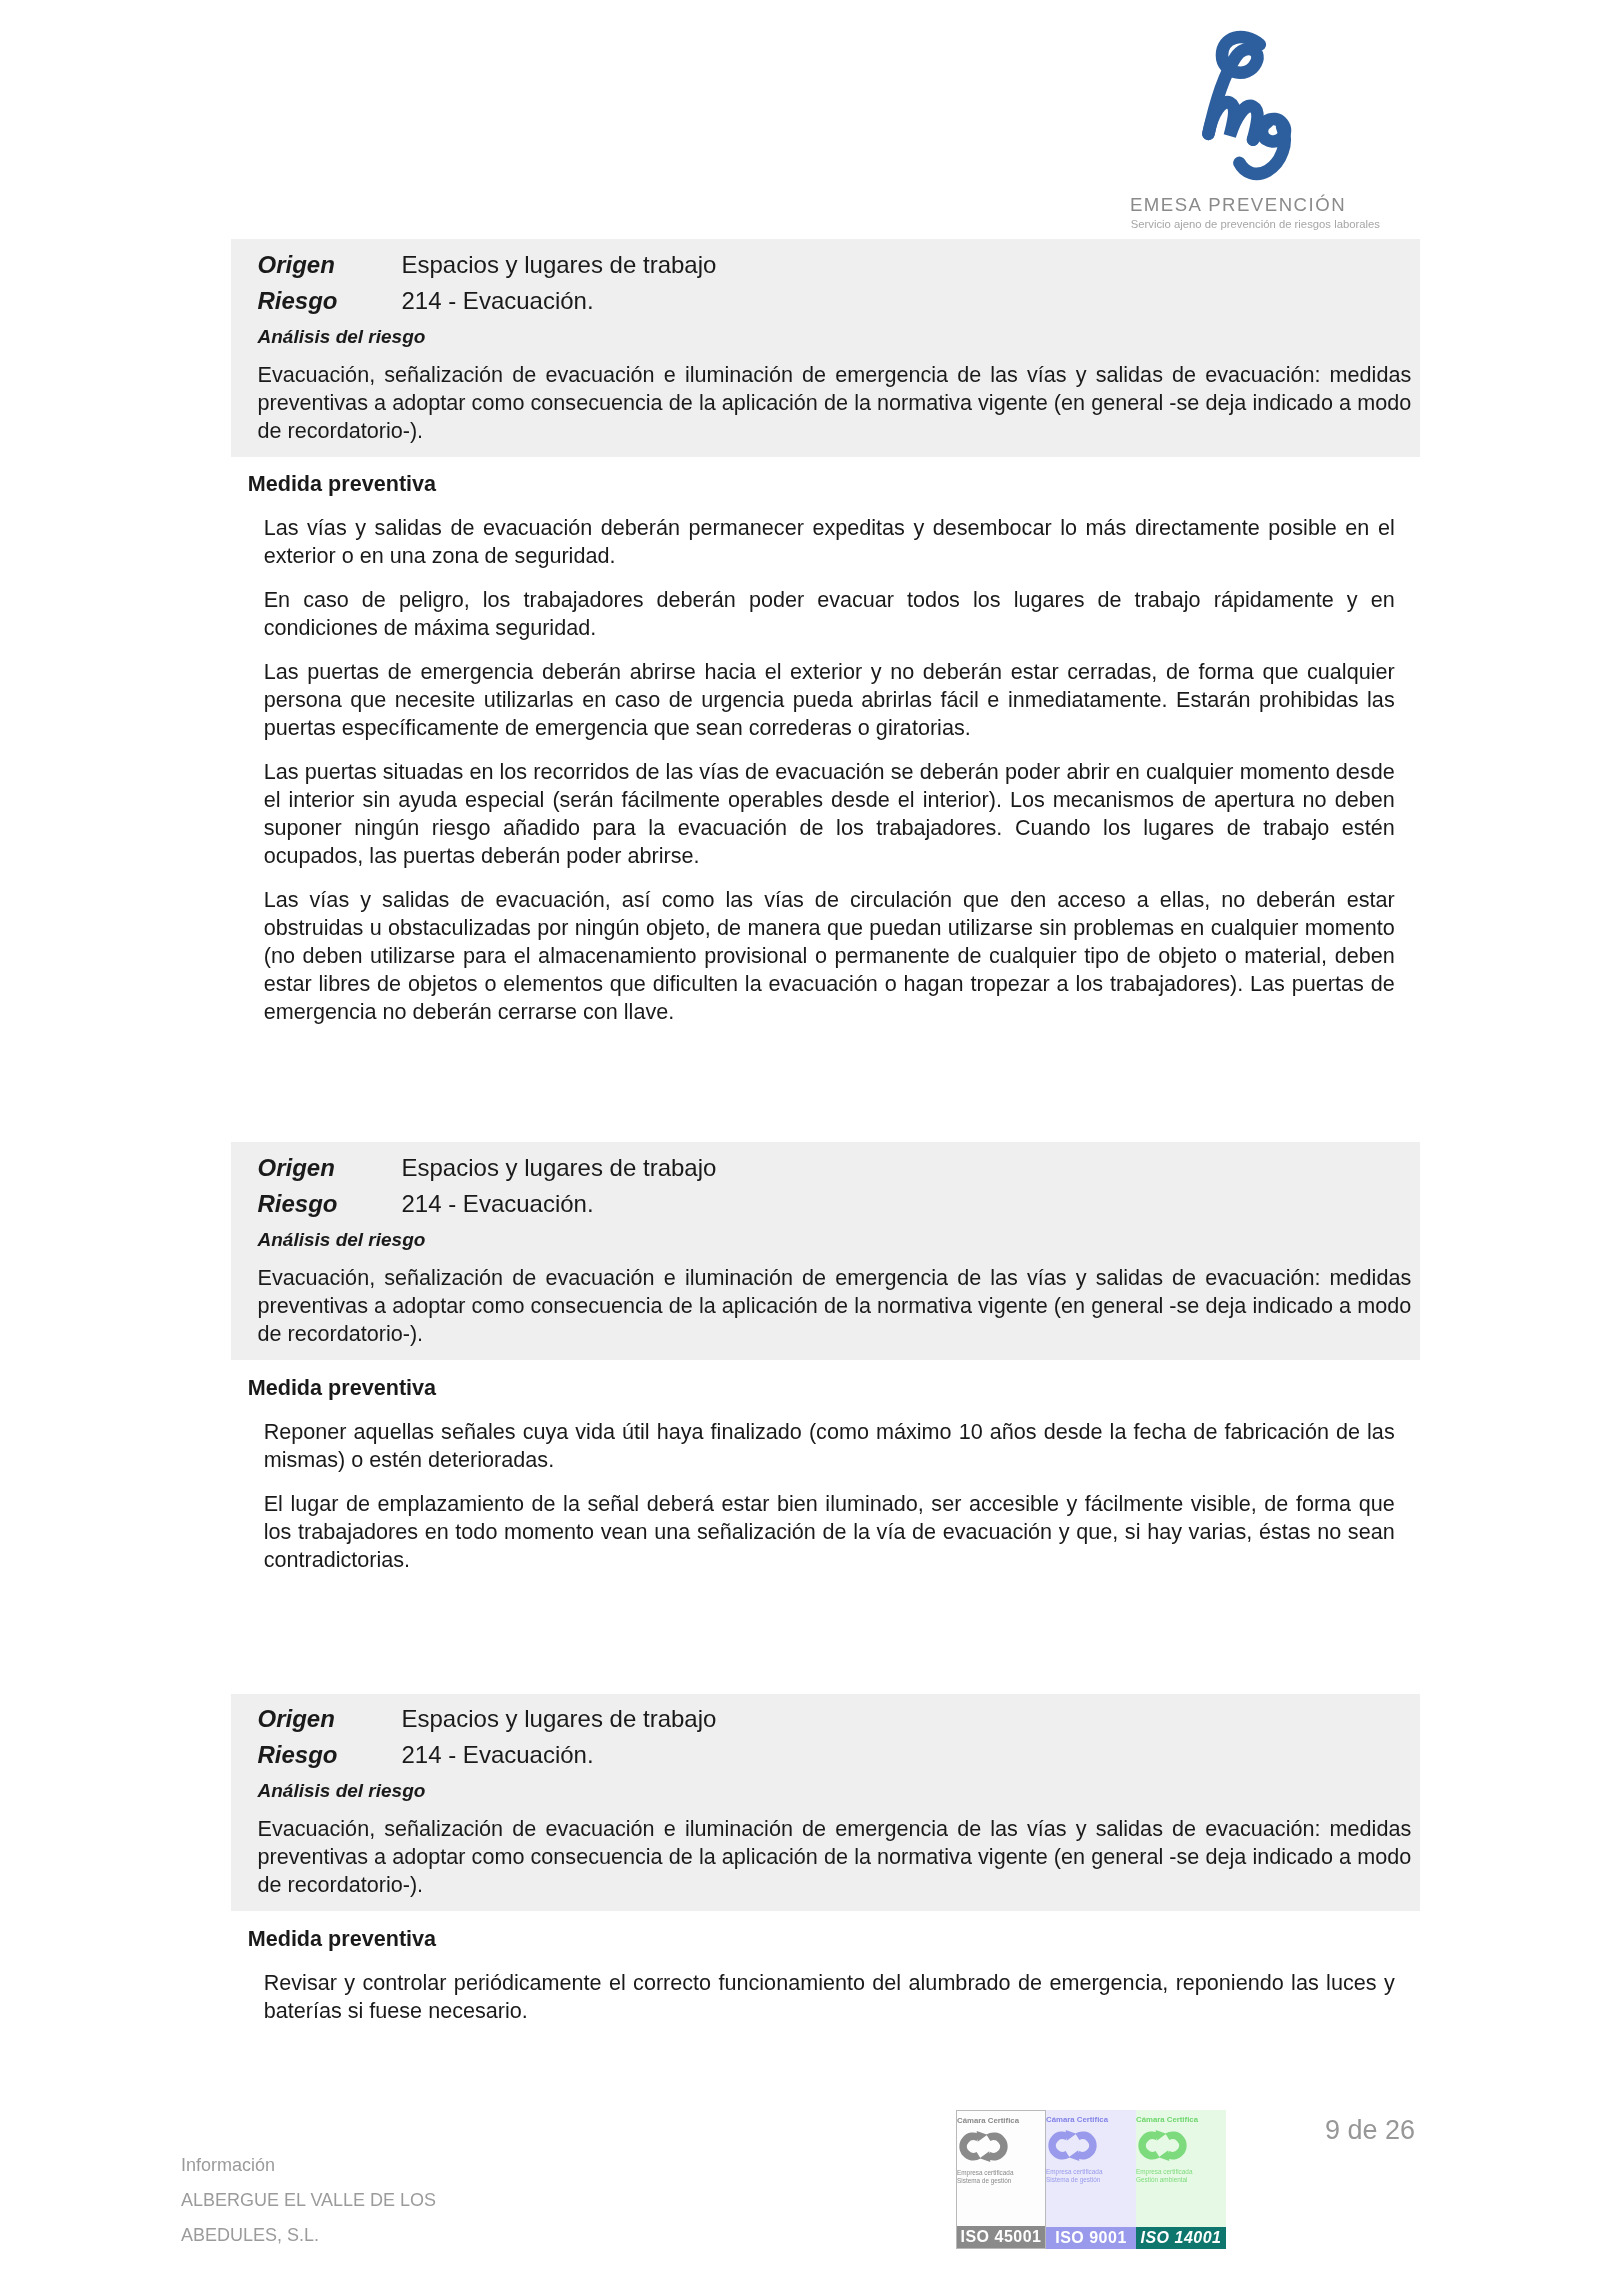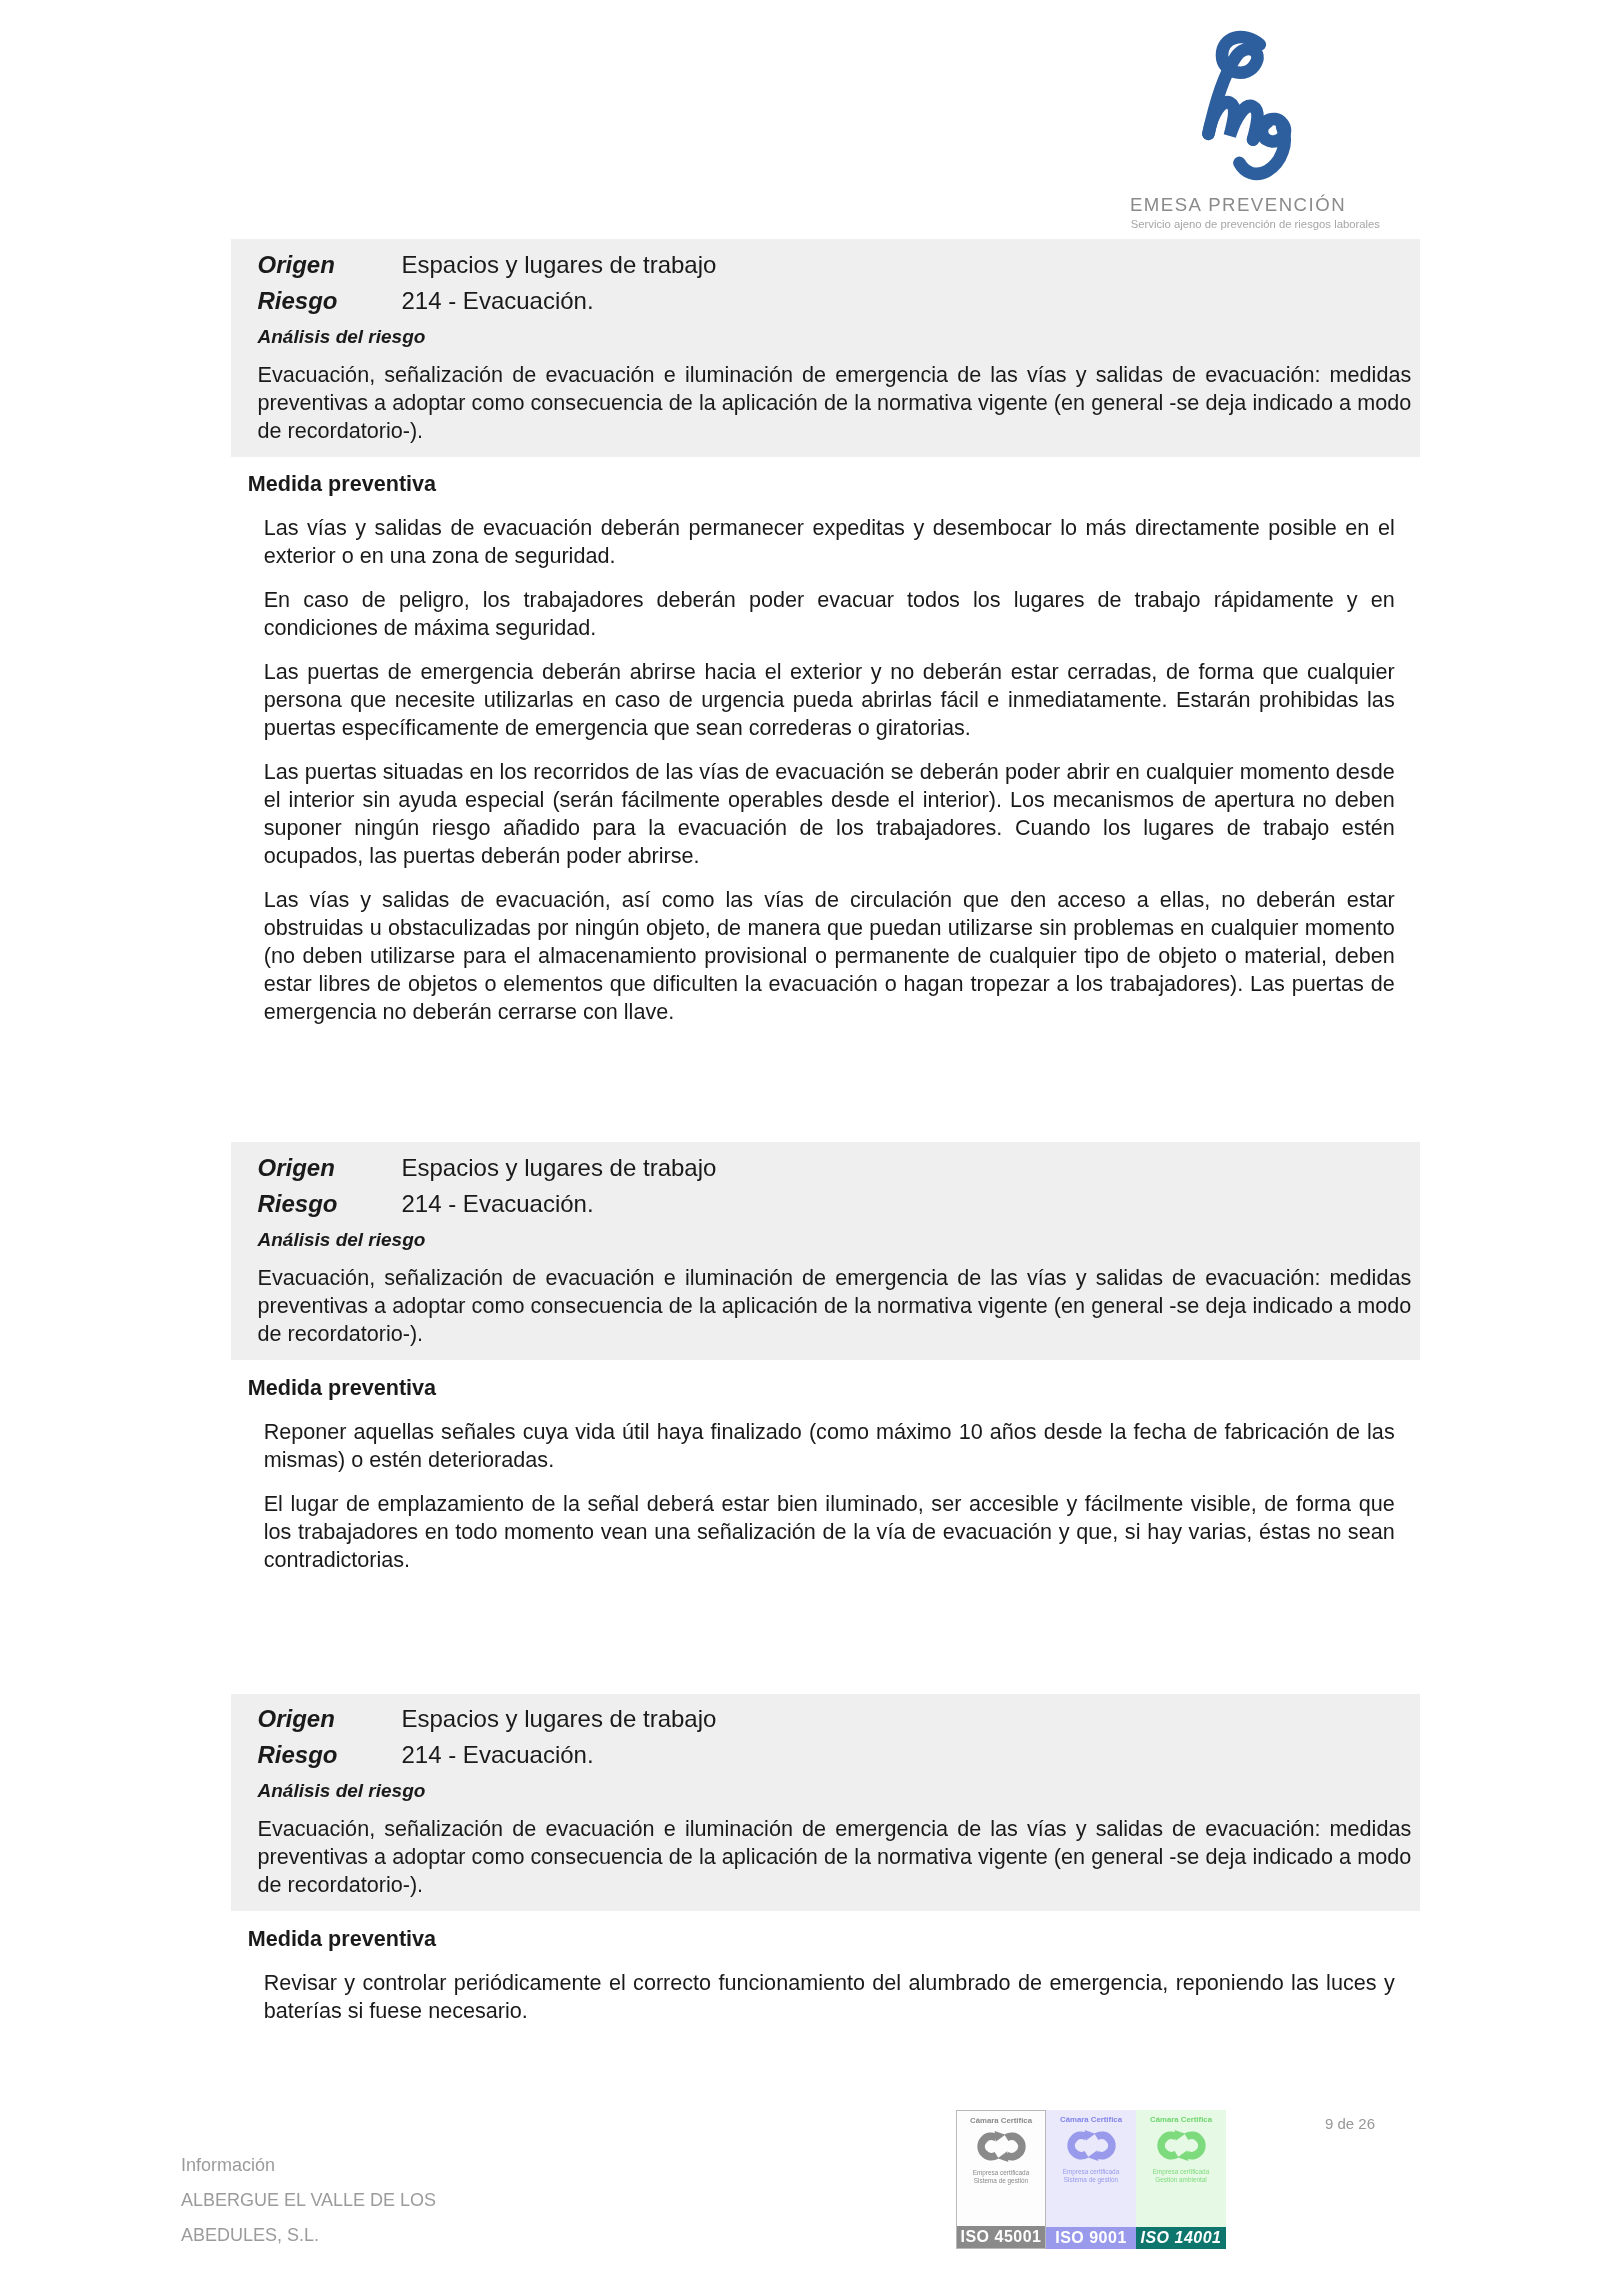--- a/index.html
+++ b/index.html
@@ -20,23 +20,23 @@
   .kv .v{flex:1;}
   .analysis-title{font-weight:bold;font-style:italic;font-size:19px;line-height:36px;}
   .analysis{font-size:21.6px;line-height:28px;text-align:justify;margin:6px 0 0 0;}
   .medida{margin:13.7px 0 0 16.7px;width:1163px;font-size:21.6px;line-height:28px;}
   .medida h4{font-size:21.6px;line-height:28px;margin:0;font-weight:bold;}
   .medida p{margin:16px;text-align:justify;}
   .sec2{margin-top:116px;}
   .sec3{margin-top:120px;}
   
   .footer-info{position:absolute;left:181px;top:2148px;font-size:18px;line-height:35px;color:#9b9b9b;}
-  .page-number{position:absolute;left:1325px;top:2115px;font-size:15px;color:#979797;}
+  .page-number{position:absolute;left:1325px;top:2115px;font-size:27px;color:#979797;}
   .badges{position:absolute;left:956px;top:2110px;display:flex;}
-  .badge{width:90px;height:139px;box-sizing:border-box;display:flex;flex-direction:column;align-items:center;}
+  .badge{width:90px;height:139px;box-sizing:border-box;display:flex;flex-direction:column;}
   .badge .btop{font-size:7.8px;font-weight:bold;margin-top:4.9px;white-space:nowrap;}
   .badge .blogo{margin-top:4.9px;}
   .badge .l1,.badge .l2{font-size:6.4px;line-height:8.8px;white-space:nowrap;}
   .badge .l1{margin-top:5.9px;}
   .badge .band{margin-top:auto;width:100%;height:22.5px;color:#ffffff;font-size:16px;font-weight:bold;
     display:flex;align-items:center;justify-content:center;letter-spacing:0.5px;}
   .badge-gray{background:#fdfdfd;border:1px solid #b9b9b9;}
   .badge-gray .btop,.badge-gray .l1,.badge-gray .l2{color:#8a8a8a;}
   .badge-gray .band{background:#8a8a8a;}
   .badge-blue{background:#e9e9fb;}

